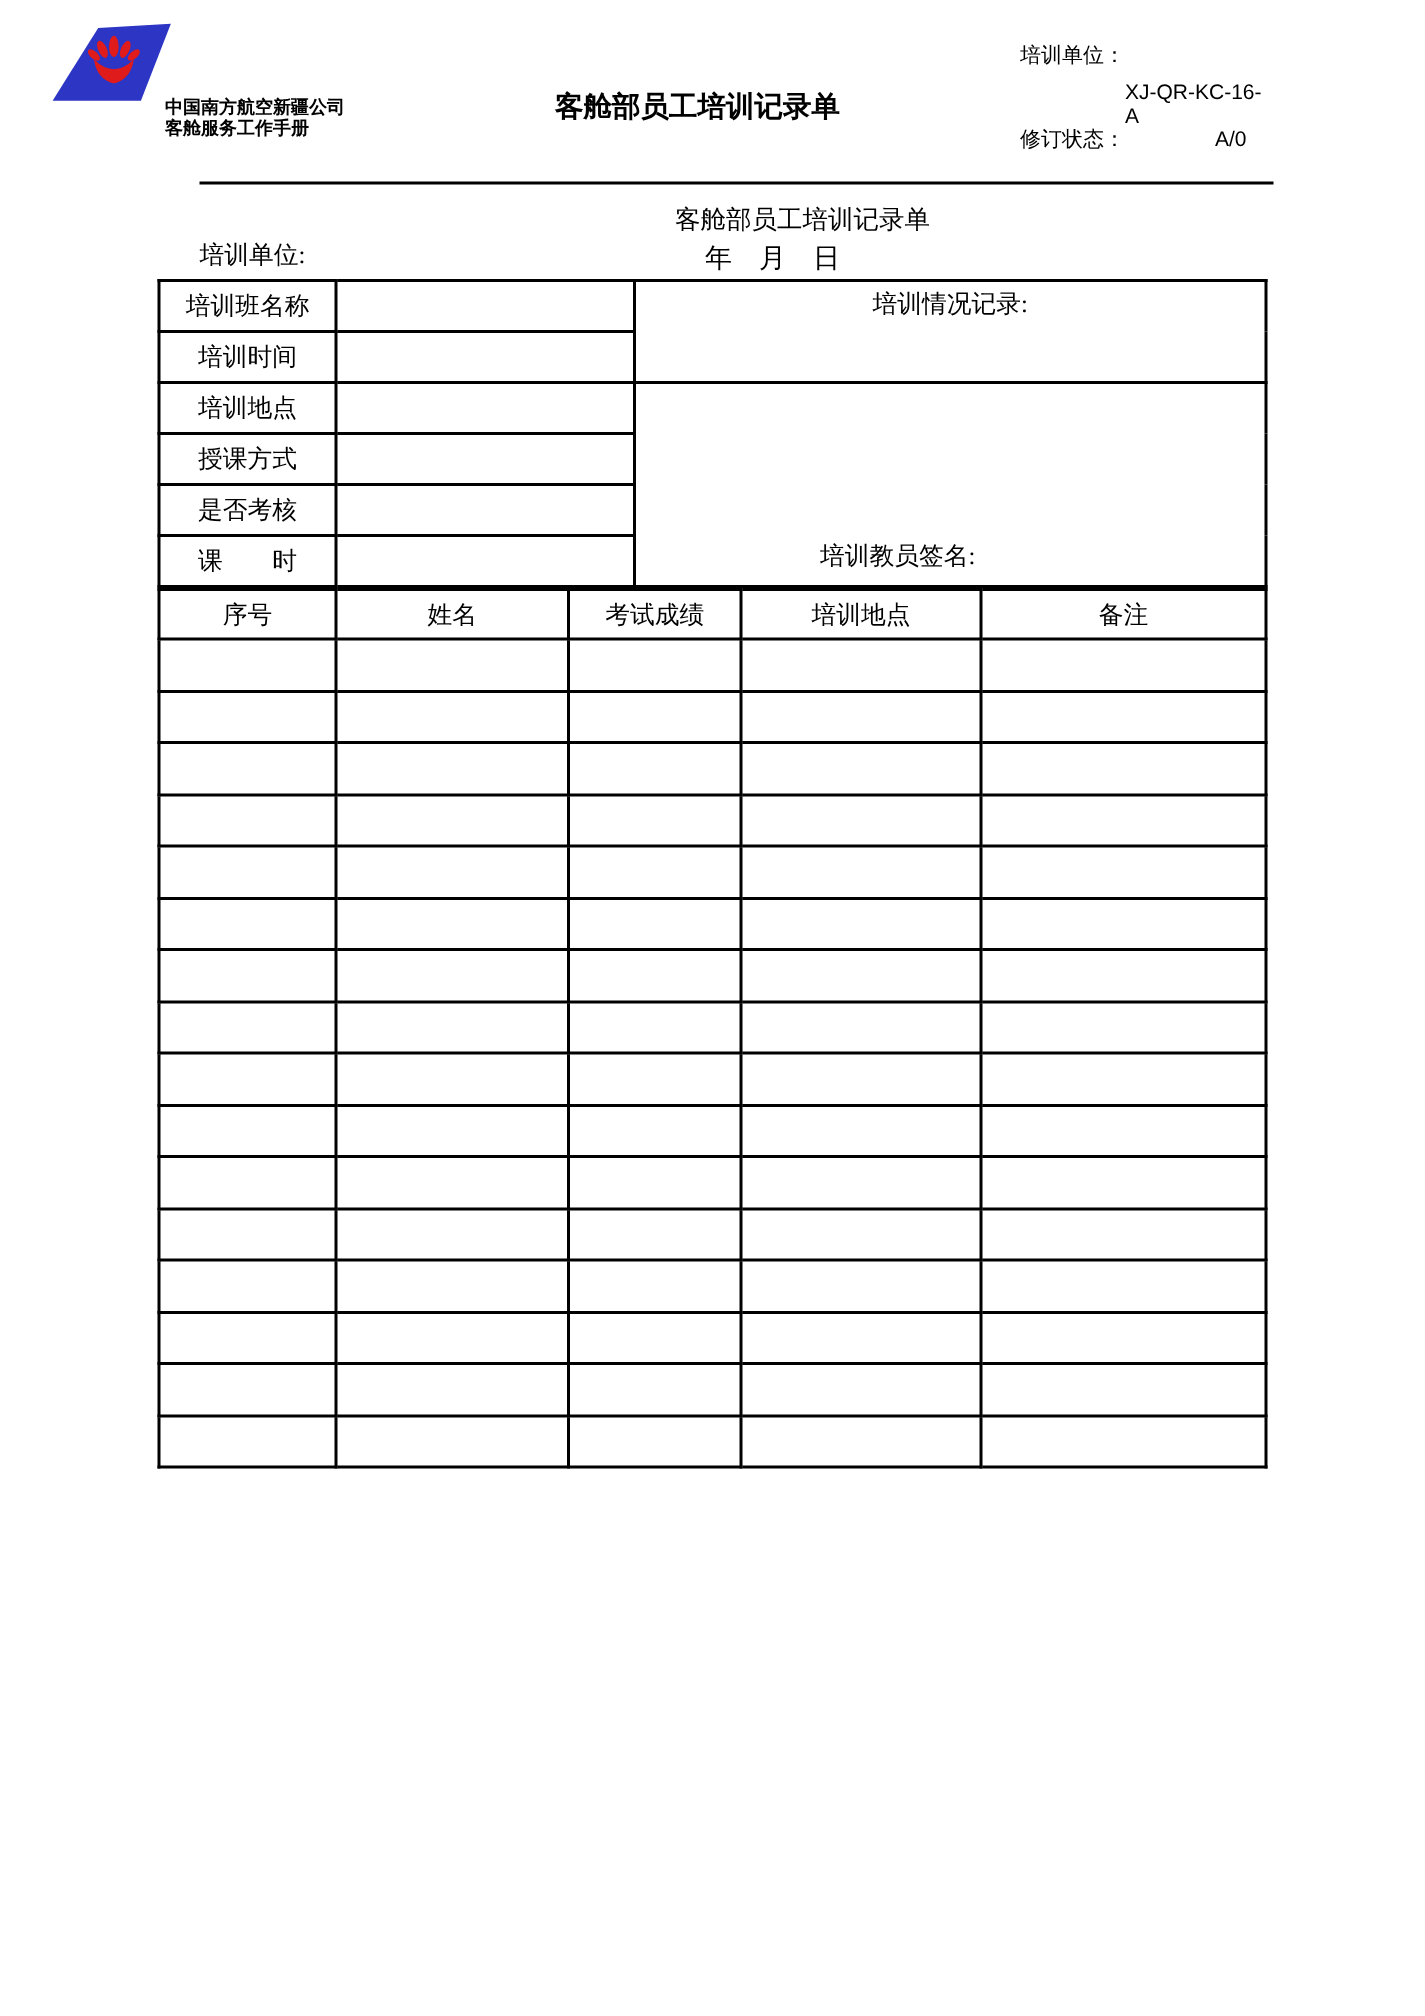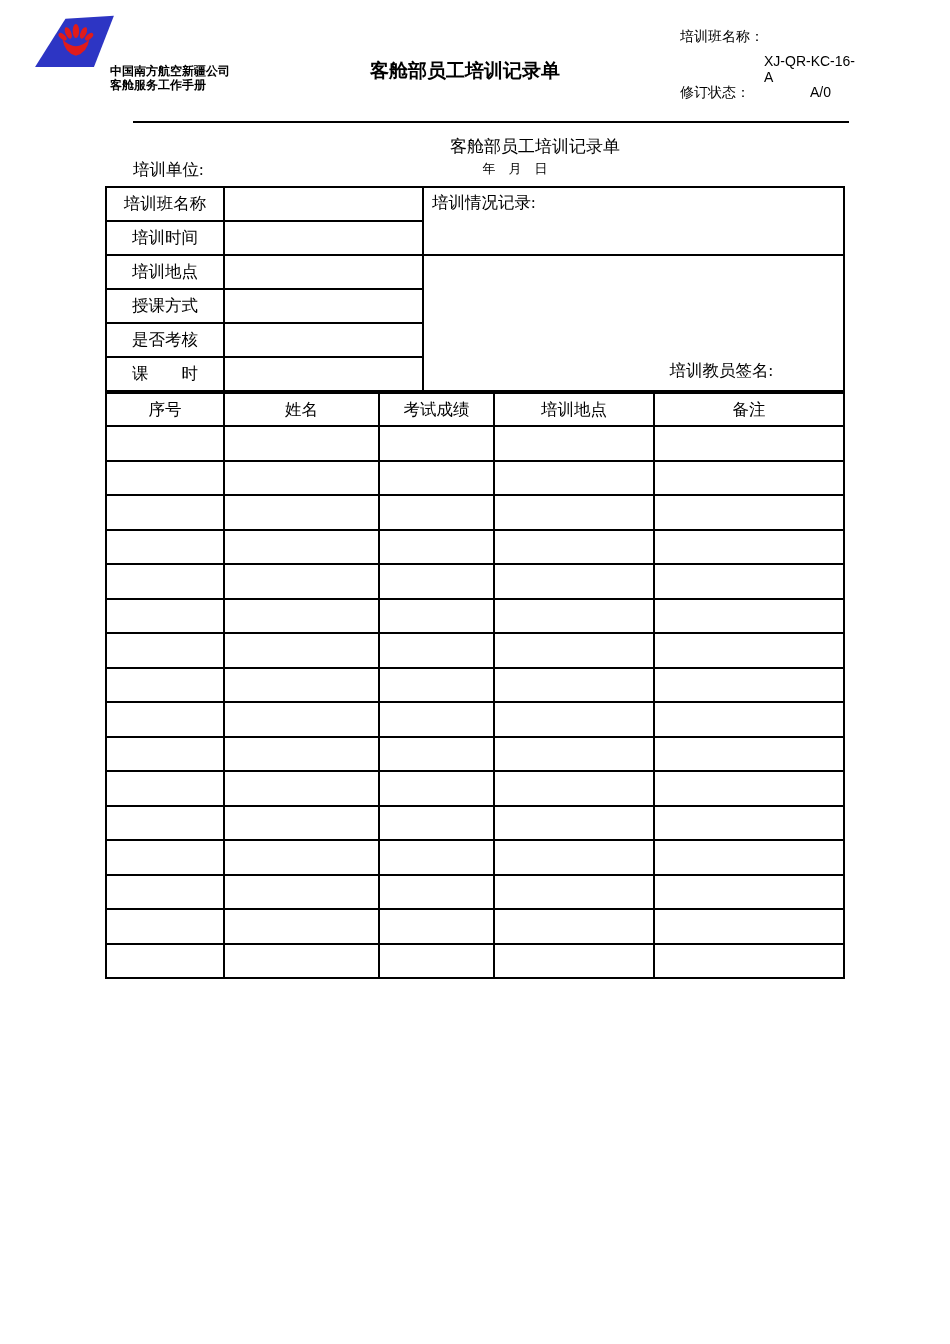--- a/index.html
+++ b/index.html
@@ -30,28 +30,28 @@
     font-size:14px; line-height:1.12;
   }
   .meta-row { white-space:normal; }
   .meta-value-wrap { display:inline-block; width:100px; word-break:break-all; vertical-align:top;margin-top:25px; }
   .rev-value { margin-left:60px; }
   .header-rule { position:absolute; left:133px; top:121px; width:716px; height:2px; background:#000; }
 
   
   .form-title { position:absolute; left:280px; top:135px; width:510px; text-align:center; font-size:17px; }
   .unit-label { position:absolute; left:133px; top:159px; font-size:16.5px; }
-  .date-line  { position:absolute; left:340px; top:160px; width:350px; text-align:center; font-size:13px; }
+  .date-line  { position:absolute; left:340px; top:160px; width:350px; text-align:center; font-size:18px; }
 
   
   .tables { position:absolute; left:105px; top:186px; width:738px; }
   table { border-collapse:collapse; table-layout:fixed; width:738px; font-size:16.5px; }
   td,th { border:2px solid #000; font-weight:normal; overflow:hidden; }
 
-  .info td { height:34px; }
+  .info td { height:34px;text-align:center; }
   .info .lbl { text-align:center; }
   .record-cell { vertical-align:top; text-align:left; padding:4px 8px; }
   .sign-cell { vertical-align:bottom; text-align:right; padding:0 70px 8px 0; }
 
   .roster th { height:33px; }
   .roster td { height:34.5px; }
 
   .approval { margin-top:3px; }
   .approval td { height:67px; }
   .approval .lbl { text-align:center; line-height:1.3; }
@@ -75,21 +75,21 @@
 
   <div class="org-block">
     <div>中国南方航空新疆公司</div>
     <div>客舱服务工作手册</div>
   </div>
 
   <div class="doc-title">客舱部员工培训记录单</div>
 
   <div class="meta-block">
     <div class="meta-row">
-      <span>培训班名称：</span><span class="meta-value-wrap">XJ-QR-KC-16-A</span>
+      <span>培训单位：</span><span class="meta-value-wrap">XJ-QR-KC-16-A</span>
     </div>
     <div class="meta-row">
       <span>修订状态：</span><span class="rev-value">A/0</span>
     </div>
   </div>
 
   <div class="header-rule"></div>
 
   <div class="form-title">客舱部员工培训记录单</div>
   <div class="unit-label">培训单位:</div>

